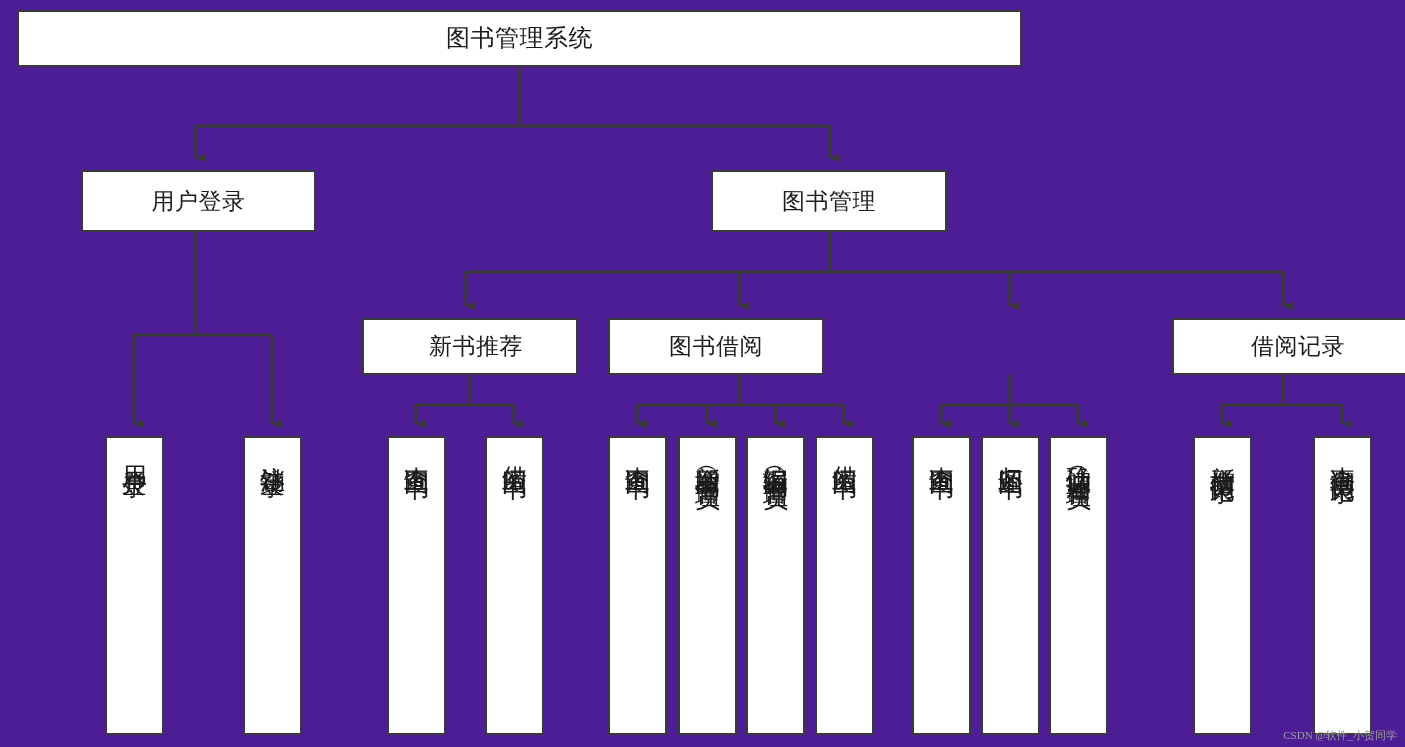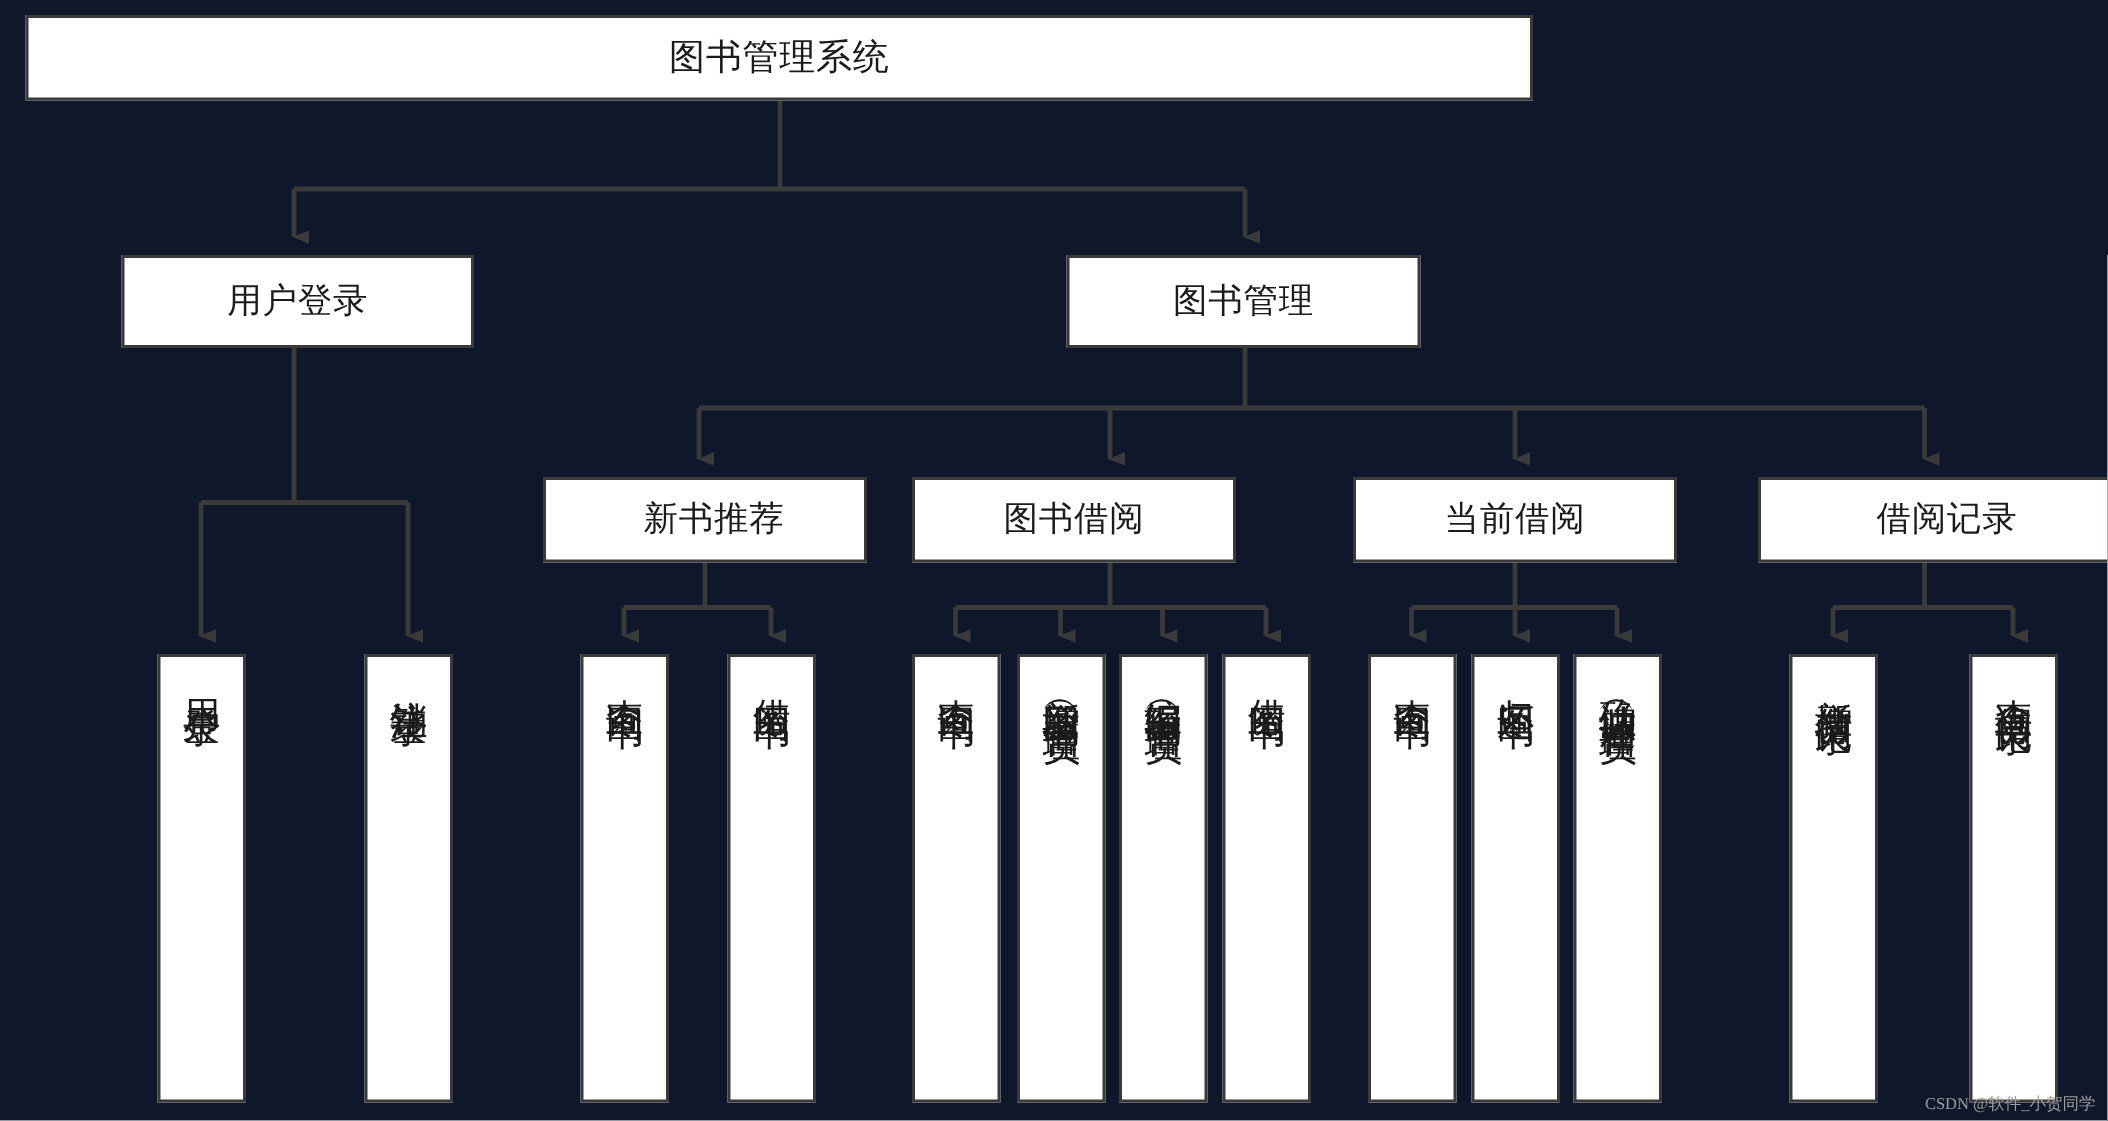--- a/index.html
+++ b/index.html
@@ -8,21 +8,21 @@
     padding: 0;
     background: #ffffff;
   }
   body {
     font-family: "DejaVu Sans", "Liberation Sans", sans-serif;
   }
   #diagram-canvas {
     position: relative;
     width: 1405px;
     height: 747px;
-    background: #0f172a;
+    background: #4c1d95;
     overflow: hidden;
   }
   #edge-layer {
     position: absolute;
     left: 0;
     top: 0;
     width: 1405px;
     height: 747px;
     pointer-events: none;
   }
@@ -148,23 +148,20 @@
   </div>
 
   <div class="node horiz" style="left:362px; top:318px; width:216px; height:57px;padding-left:12px;">
     <span class="node-label">新书推荐</span>
   </div>
 
   <div class="node horiz" style="left:608px; top:318px; width:216px; height:57px;">
     <span class="node-label">图书借阅</span>
   </div>
 
-  <div class="node horiz" style="left:902px; top:318px; width:216px; height:57px;">
-    <span class="node-label">当前借阅</span>
-  </div>
 
   <div class="node horiz" style="left:1172px; top:318px; width:252px; height:57px;">
     <span class="node-label">借阅记录</span>
   </div>
 
   <div class="node vert" style="left:105px; top:436px; width:59px; height:299px;">
     <span class="node-label">用户登录</span>
   </div>
   <div class="node vert" style="left:243px; top:436px; width:59px; height:299px;">
     <span class="node-label">注销登录</span>

